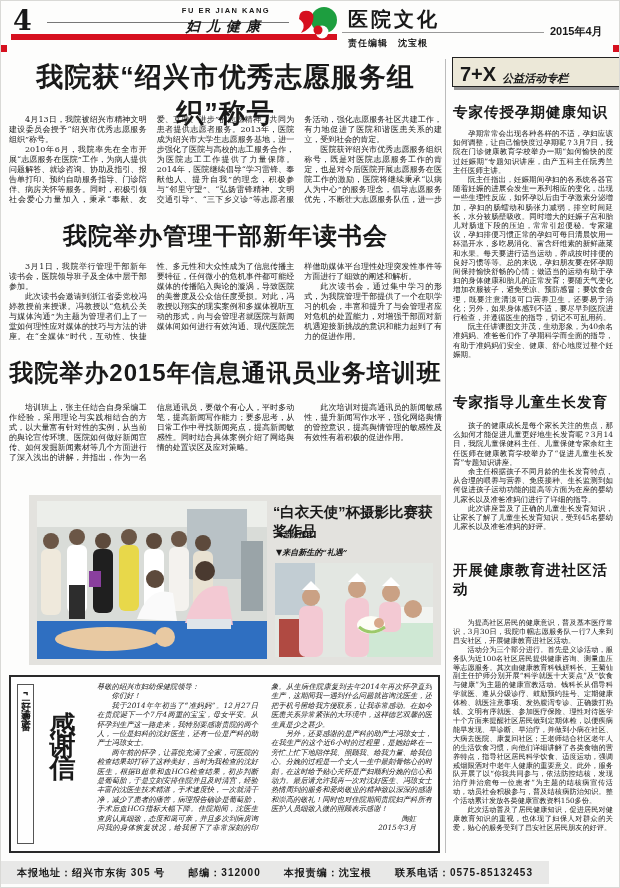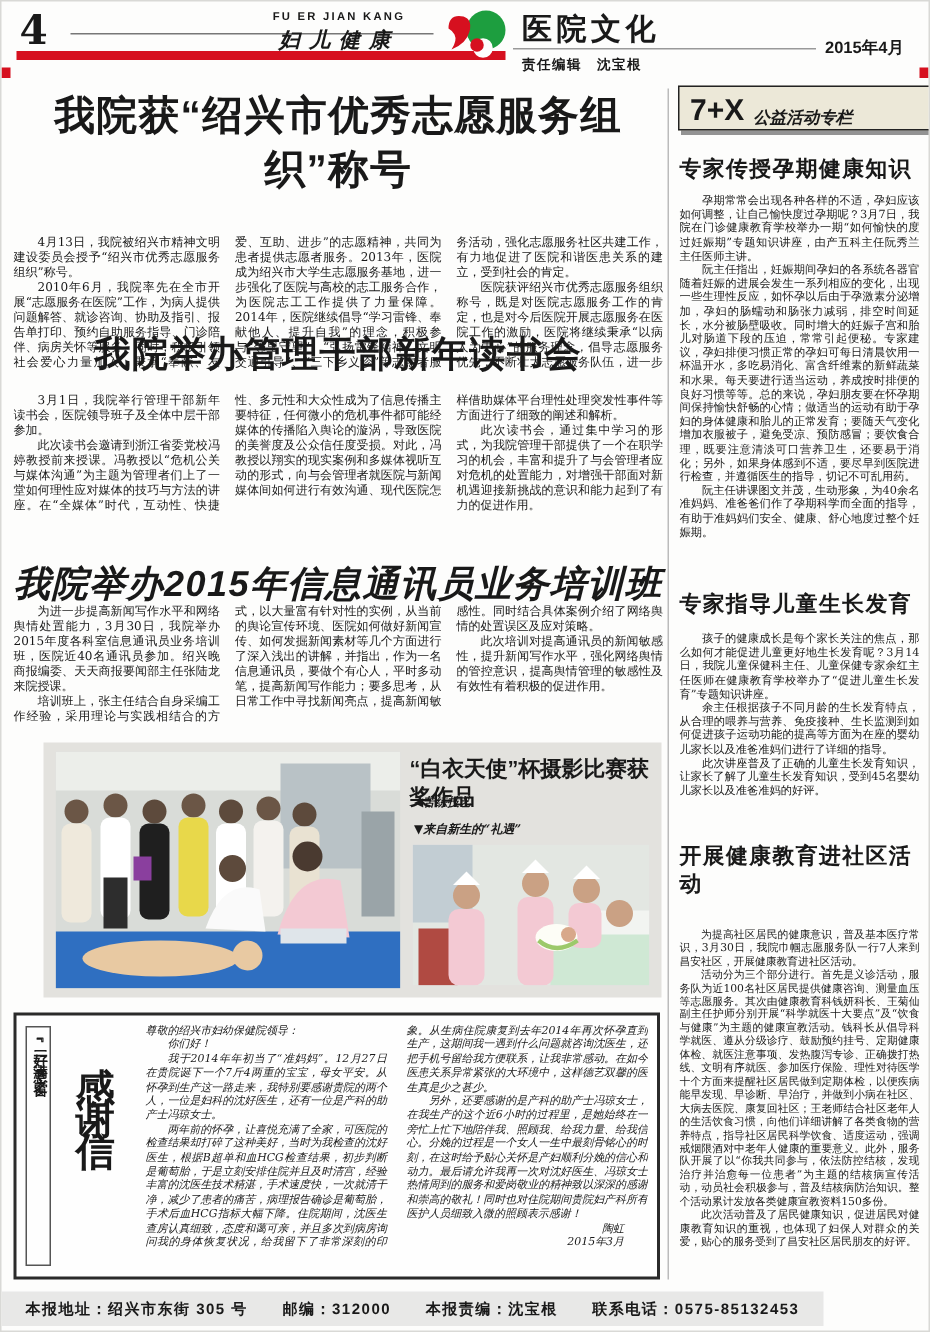--- a/index.html
+++ b/index.html
@@ -76,36 +76,35 @@
       <path d="M4 14 Q4 4 14 6 Q20 8 18 16 Q16 24 6 28 Q10 22 8 18 Q6 15 4 14 Z" fill="#d6101f"></path>
     </svg>
   </div>
 
   <div class="abs section-title">医院文化</div>
   <div class="abs h-line-right"></div>
   <div class="abs editor-line">责任编辑　沈宝根</div>
   <div class="abs issue-date">2015年4月</div>
 
   <div class="abs headline" style="top:58px;font-size:27px;">我院获“绍兴市优秀志愿服务组织”称号</div>
-  <div class="abs body3" style="top:114px;height:92px;margin-top:42px;">
+  <div class="abs body3" style="top:114px;height:92px;">
     <p>4月13日，我院被绍兴市精神文明建设委员会授予“绍兴市优秀志愿服务组织”称号。</p>
     <p>2010年6月，我院率先在全市开展“志愿服务在医院”工作，为病人提供问题解答、就诊咨询、协助及指引、报告单打印、预约自助服务指导、门诊陪伴、病房关怀等服务。同时，积极引领社会爱心力量加入，秉承“奉献、友爱、互助、进步”的志愿精神，共同为患者提供志愿者服务。2013年，医院成为绍兴市大学生志愿服务基地，进一步强化了医院与高校的志工服务合作，为医院志工工作提供了力量保障。2014年，医院继续倡导“学习雷锋、奉献他人、提升自我”的理念，积极参与“邻里守望”、“弘扬雷锋精神、文明交通引导”、“三下乡义诊”等志愿者服务活动，强化志愿服务社区共建工作，有力地促进了医院和谐医患关系的建立，受到社会的肯定。</p>
     <p>医院获评绍兴市优秀志愿服务组织称号，既是对医院志愿服务工作的肯定，也是对今后医院开展志愿服务在医院工作的激励，医院将继续秉承“以病人为中心”的服务理念，倡导志愿服务优先，不断壮大志愿服务队伍，进一步促进和谐医患关系，提升医院服务品质。</p>
   </div>
 
   <div class="abs headline" style="top:219px;font-size:24px;">我院举办管理干部新年读书会</div>
   <div class="abs body3" style="top:261px;height:98px;">
     <p>3月1日，我院举行管理干部新年读书会，医院领导班子及全体中层干部参加。</p>
     <p>此次读书会邀请到浙江省委党校冯婷教授前来授课。冯教授以“危机公关与媒体沟通”为主题为管理者们上了一堂如何理性应对媒体的技巧与方法的讲座。在“全媒体”时代，互动性、快捷性、多元性和大众性成为了信息传播主要特征，任何微小的危机事件都可能经媒体的传播陷入舆论的漩涡，导致医院的美誉度及公众信任度受损。对此，冯教授以翔实的现实案例和多媒体视听互动的形式，向与会管理者就医院与新闻媒体间如何进行有效沟通、现代医院怎样借助媒体平台理性处理突发性事件等方面进行了细致的阐述和解析。</p>
     <p>此次读书会，通过集中学习的形式，为我院管理干部提供了一个在职学习的机会，丰富和提升了与会管理者应对危机的处置能力，对增强干部面对新机遇迎接新挑战的意识和能力起到了有力的促进作用。</p>
   </div>
 
-  <div class="abs headline" style="top:372px;font-size:24px;font-style:italic;">我院举办2015年信息通讯员业务培训班</div>
+  <div class="abs headline" style="top:356px;font-size:24px;">我院举办2015年信息通讯员业务培训班</div>
   <div class="abs body3" style="top:402px;height:86px;">
-    <p>为进一步提高新闻写作水平和网络舆情处置能力，3月30日，我院举办2015年度各科室信息通讯员业务培训班，医院近40名通讯员参加。绍兴晚商报编委、天天商报要闻部主任张陆龙来院授课。</p>
     <p>培训班上，张主任结合自身采编工作经验，采用理论与实践相结合的方式，以大量富有针对性的实例，从当前的舆论宣传环境、医院如何做好新闻宣传、如何发掘新闻素材等几个方面进行了深入浅出的讲解，并指出，作为一名信息通讯员，要做个有心人，平时多动笔，提高新闻写作能力；要多思考，从日常工作中寻找新闻亮点，提高新闻敏感性。同时结合具体案例介绍了网络舆情的处置误区及应对策略。</p>
     <p>此次培训对提高通讯员的新闻敏感性，提升新闻写作水平，强化网络舆情的管控意识，提高舆情管理的敏感性及有效性有着积极的促进作用。</p>
   </div>
 
   <div class="abs photo-box">
     <div class="photo" style="left:8px;top:6px;width:230px;height:158px;">
       <svg width="230" height="158" viewBox="0 0 230 158">
         <rect width="230" height="158" fill="#d9dcd8"></rect>
         <rect width="230" height="26" fill="#eceeea"></rect>
         <rect x="150" y="8" width="60" height="70" fill="#b9c2c6"></rect>

